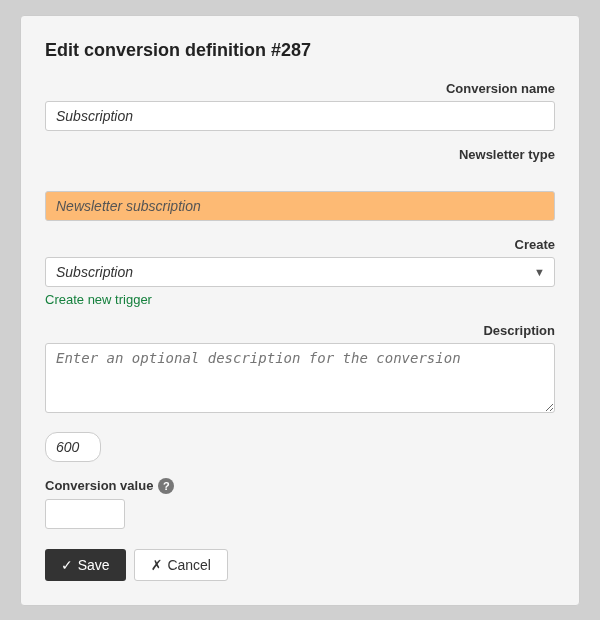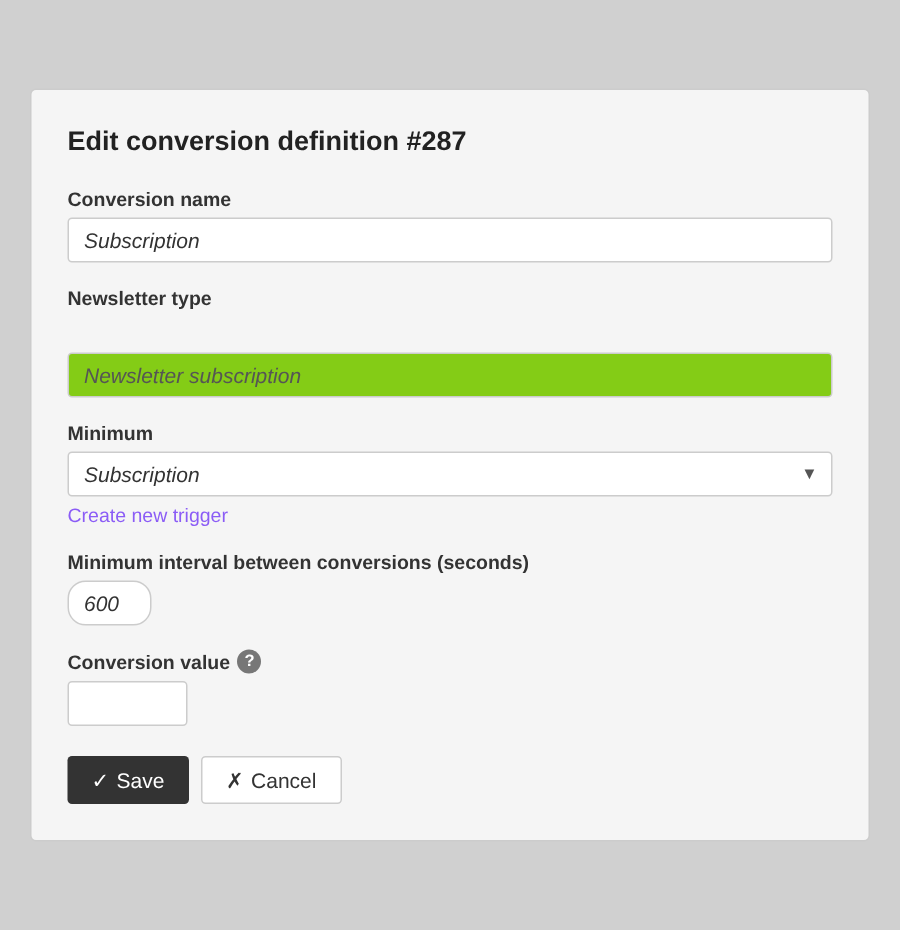--- a/index.html
+++ b/index.html
@@ -37,35 +37,36 @@
 
     .form-group {
       margin-bottom: 16px;
     }
 
     .form-label {
       font-weight: bold;
       margin-bottom: 5px;
       display: block;
       font-size: 13px;
+      text-align: right;
     }
 
     .form-control {
       width: 100%;
       padding: 6px 10px;
       border: 1px solid #ccc;
       border-radius: 3px;
       font-size: 14px;
       background: #fff;
       color: #333;
       font-style: italic;
     }
 
     .form-control-readonly {
-      background: #84cc16;
+      background: #fdba74;
       color: #555;
       cursor: default;
       margin-top: 24px;
     }
 
     select.form-control {
       appearance: none;
       -webkit-appearance: none;
       background-image: none;
       cursor: pointer;
@@ -80,21 +81,21 @@
       position: absolute;
       right: 10px;
       top: 50%;
       transform: translateY(-50%);
       pointer-events: none;
       font-size: 11px;
       color: #555;
     }
 
     .create-trigger-link {
-      color: #8b5cf6;
+      color: #15803d;
       text-decoration: none;
       font-size: 13px;
       margin-top: 5px;
       display: inline-block;
       cursor: pointer;
     }
 
     textarea.form-control {
       resize: vertical;
       min-height: 70px;
@@ -172,32 +173,35 @@
     <label class="form-label">Conversion name</label>
     <input type="text" class="form-control" value="Subscription" style="">
   </div>
 
   <div class="form-group">
     <label class="form-label">Newsletter type</label>
     <input type="text" class="form-control form-control-readonly" readonly="" value="Newsletter subscription" style="">
   </div>
 
   <div class="form-group">
-    <label class="form-label">Minimum</label>
+    <label class="form-label">Create</label>
     <div class="select-wrapper">
       <select class="form-control">
         <option>Subscription</option>
       </select>
     </div>
     <a class="create-trigger-link">Create new trigger</a>
   </div>
 
-
-  <div class="form-group">
-    <label class="form-label">Minimum interval between conversions (seconds)</label>
+  <div class="form-group">
+    <label class="form-label">Description</label>
+    <textarea class="form-control" placeholder="Enter an optional description for the conversion" style=""></textarea>
+  </div>
+
+  <div class="form-group">
     <input type="text" class="form-control interval-input" value="600" style="">
   </div>
 
   <div class="form-group">
     <div class="label-with-icon">
       <label class="form-label" style="margin-bottom:0">Conversion value</label>
       <span class="help-icon">?</span>
     </div>
     <div style="margin-top:5px;">
       <input type="text" class="form-control conversion-value-input" value="" style="">

